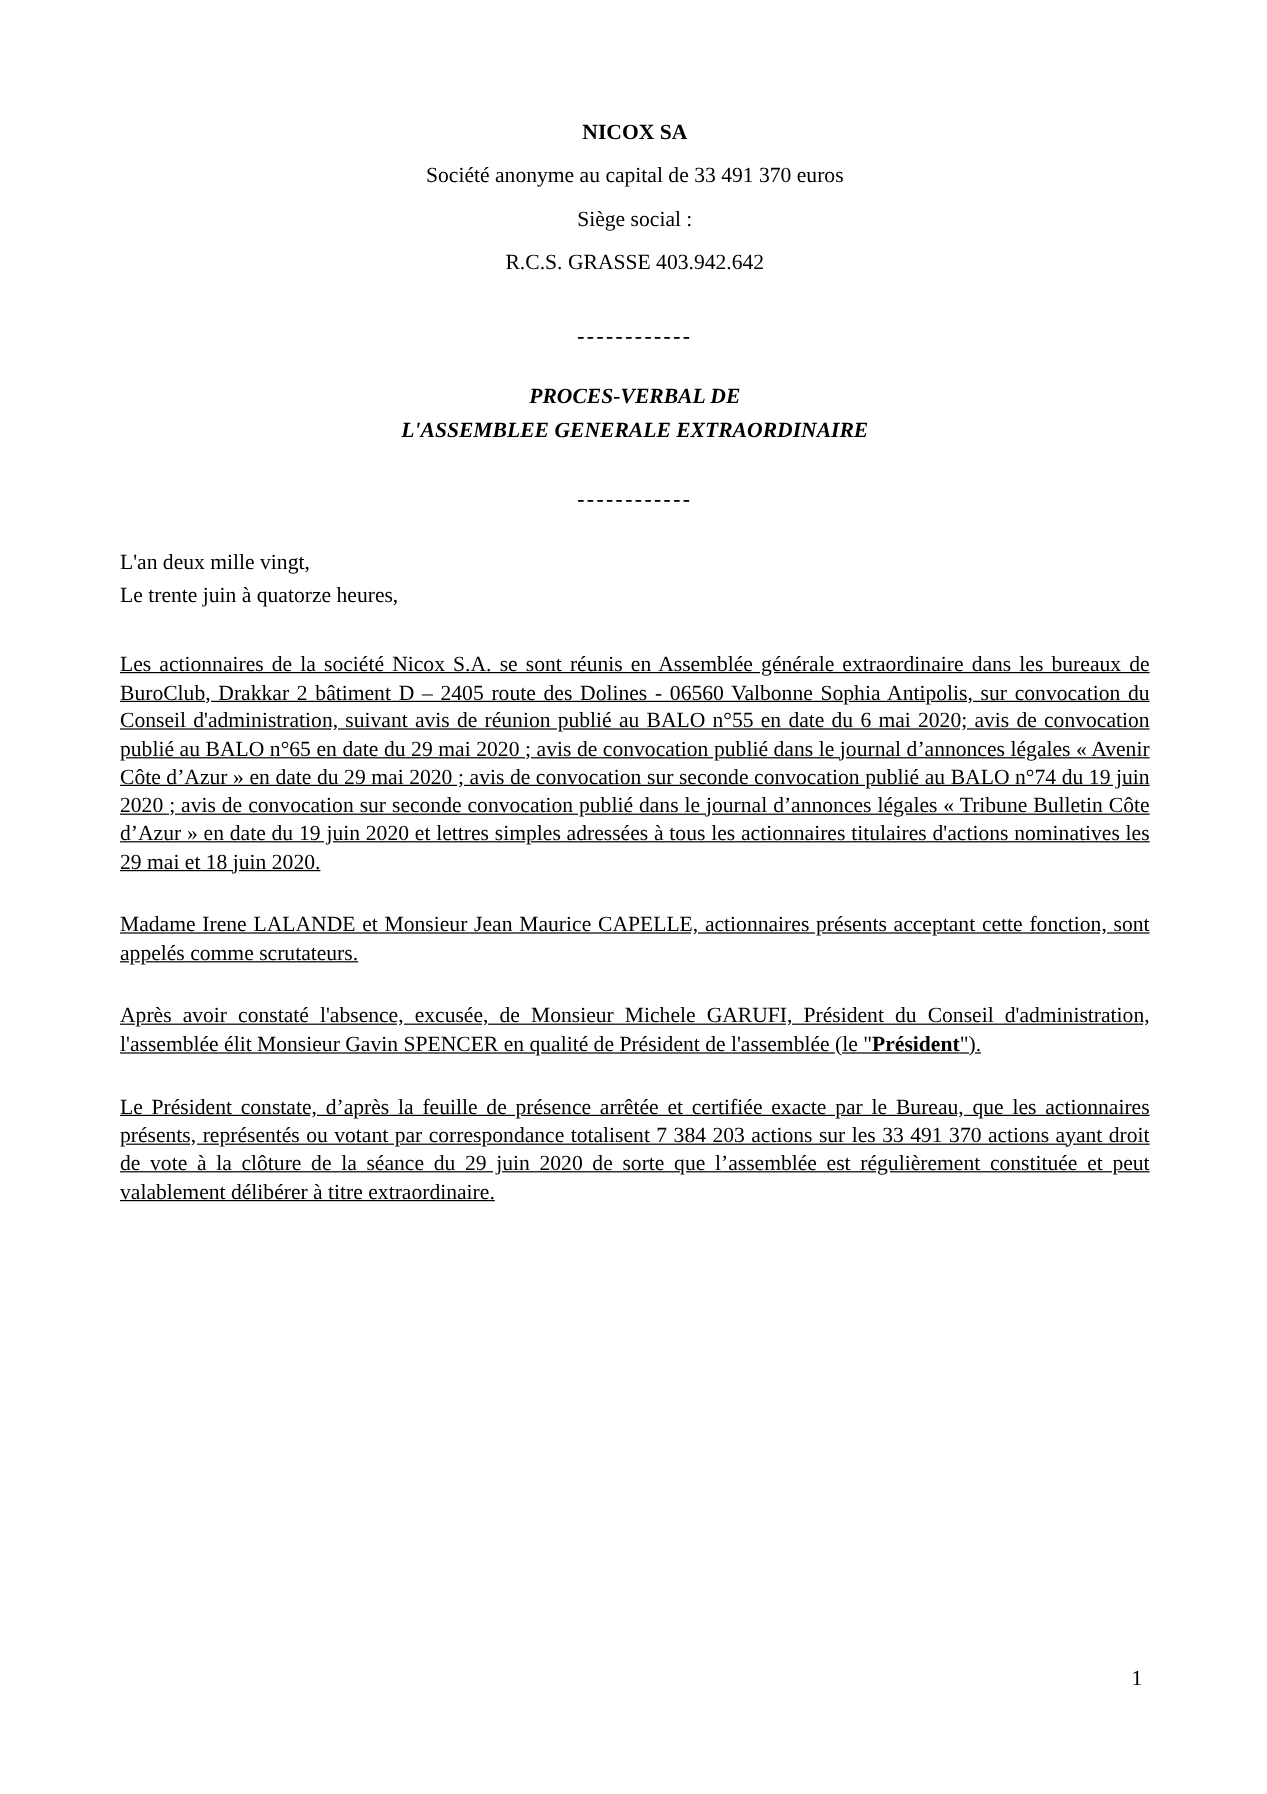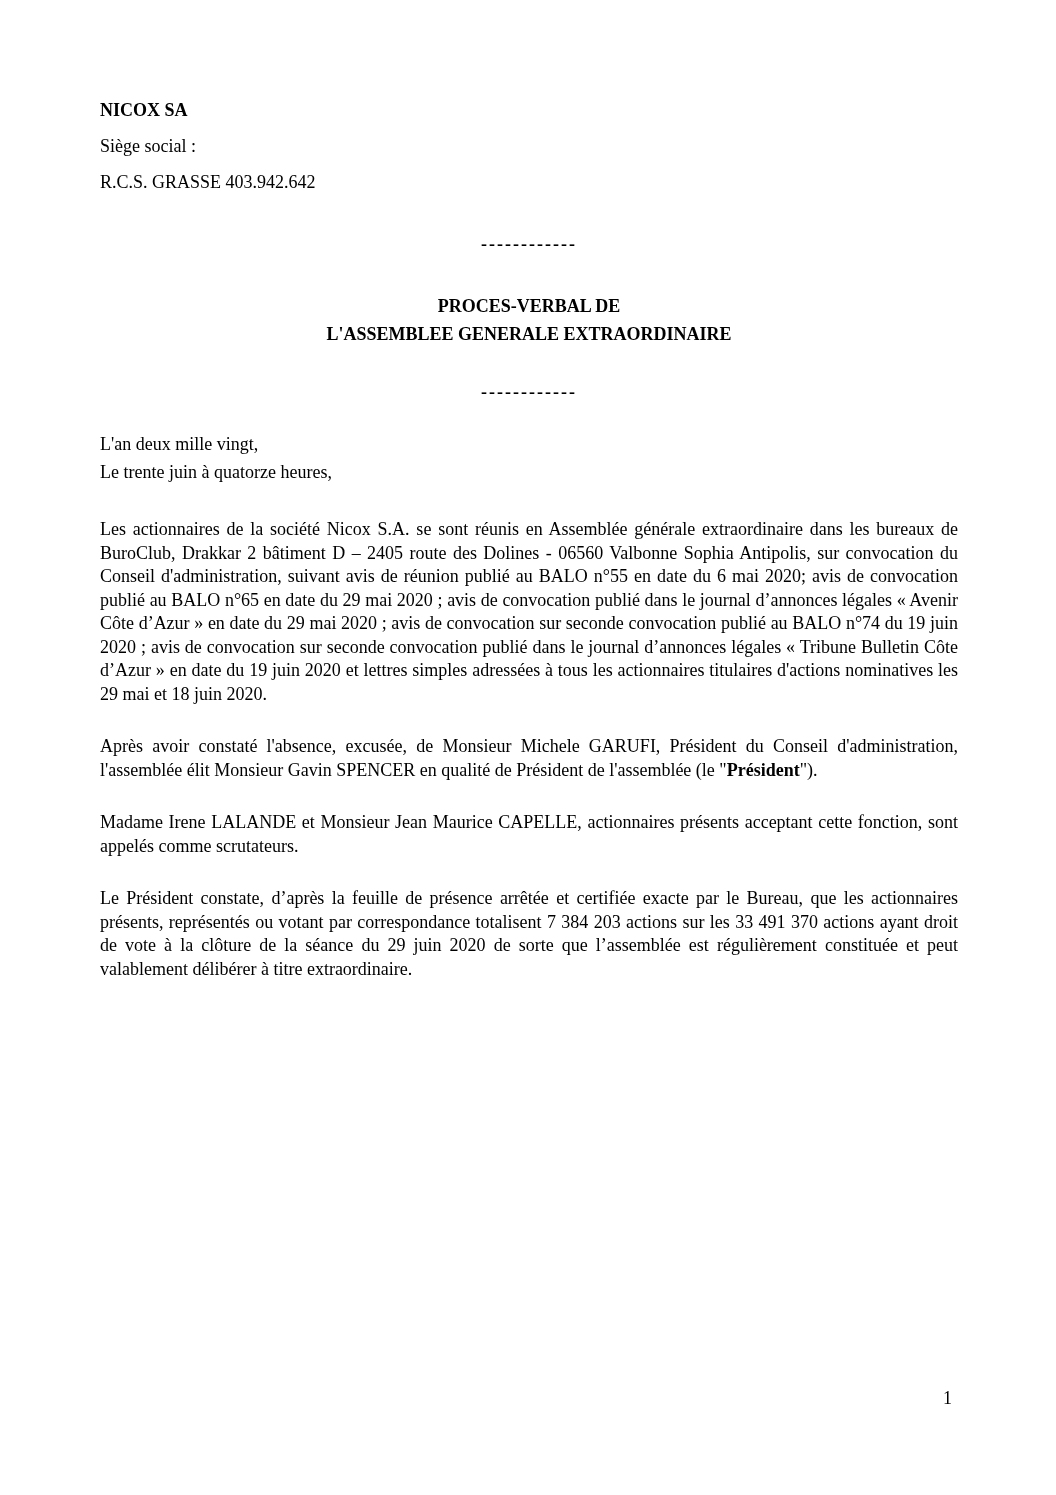--- a/index.html
+++ b/index.html
@@ -13,69 +13,72 @@
     height: 1495px;
     background: #ffffff;
     color: #000000;
     font-family: "Liberation Serif", "DejaVu Serif", serif;
     font-size: 18px;
     box-sizing: border-box;
     padding: 92px 98px 0 100px;
     overflow: hidden;
   }
   .doc-header {
-    text-align: left;
+    text-align: center;
     line-height: 36px;
   }
   .doc-header .company {
     font-weight: bold;
   }
   .separator {
     text-align: center;
     font-weight: bold;
     letter-spacing: 2px;
     line-height: 24px;
     margin-top: 32px;
   }
   .doc-title {
     text-align: center;
     font-weight: bold;
     line-height: 28px;
-    margin-top: 36px;
+    margin-top: 24px;
+    font-style: italic;
   }
   .doc-body {
     margin-top: 26px;
     text-align: justify;
   }
   .intro {
     line-height: 28px;
     margin: 14px 0 32px 0;
   }
   .doc-body p.para {
     line-height: 23.5px;
     margin: 0 0 29px 0;
+    text-decoration: underline;
   }
   .bold-inline {
     font-weight: bold;
   }
   .page-footer {
     position: absolute;
     top: 1386px;
     right: 104px;
     font-size: 18px;
     line-height: 24px;
   }
 </style>
 </head>
 <body>
 
 <div class="page">
 
   <header class="doc-header">
     <div class="company">NICOX SA</div>
+    <div>Société anonyme au capital de 33 491 370 euros</div>
     <div>Siège social :</div>
     <div>R.C.S. GRASSE 403.942.642</div>
   </header>
 
   <div class="separator">------------</div>
 
   <div class="doc-title">
     <div>PROCES-VERBAL DE</div>
     <div>L'ASSEMBLEE GENERALE EXTRAORDINAIRE</div>
   </div>
@@ -86,23 +89,23 @@
 
     <p class="intro">
       <span>L'an deux mille vingt,</span><br>
       <span>Le trente juin à quatorze heures,</span>
     </p>
 
     <p class="para">Les actionnaires de la société Nicox S.A. se sont réunis en Assemblée générale extraordinaire dans les bureaux de BuroClub, Drakkar 2 bâtiment D – 2405 route des Dolines - 06560 Valbonne Sophia Antipolis, sur convocation du Conseil d'administration, suivant avis de réunion publié au BALO n°55 en date du 6 mai 2020; avis de convocation publié au BALO n°65 en date du 29 mai 2020 ;  avis de convocation publié dans le journal d’annonces légales « Avenir Côte d’Azur » en date du 29 mai 2020  ; avis de convocation sur seconde convocation publié au BALO n°74 du 19 juin 2020 ; avis de convocation sur seconde convocation publié dans le journal d’annonces légales « Tribune Bulletin Côte d’Azur » en date du 19 juin 2020 et lettres simples adressées à tous les actionnaires titulaires d'actions nominatives les 29 mai et 18 juin 2020.</p>
 
 
 
+    <p class="para">Madame Irene LALANDE et Monsieur Jean Maurice CAPELLE, actionnaires présents acceptant cette fonction, sont appelés comme scrutateurs.</p>
+
     <p class="para"><span>Après avoir constaté l'absence, excusée, de Monsieur Michele GARUFI, Président du Conseil d'administration, l'assemblée élit Monsieur Gavin SPENCER en qualité de Président de l'assemblée (le "</span><span class="bold-inline">Président</span><span>").</span></p>
-
-    <p class="para">Madame Irene LALANDE et Monsieur Jean Maurice CAPELLE, actionnaires présents acceptant cette fonction, sont appelés comme scrutateurs.</p>
 
 
     <p class="para">Le Président constate, d’après la feuille de présence arrêtée et certifiée exacte par le Bureau, que les actionnaires présents, représentés ou votant par correspondance totalisent 7 384 203 actions sur les 33 491 370 actions ayant droit de vote à la clôture de la séance du 29 juin 2020 de sorte que l’assemblée est régulièrement constituée et peut valablement délibérer à titre extraordinaire.</p>
 
   </main>
 
   <div class="page-footer">1</div>
 
 </div>
 

